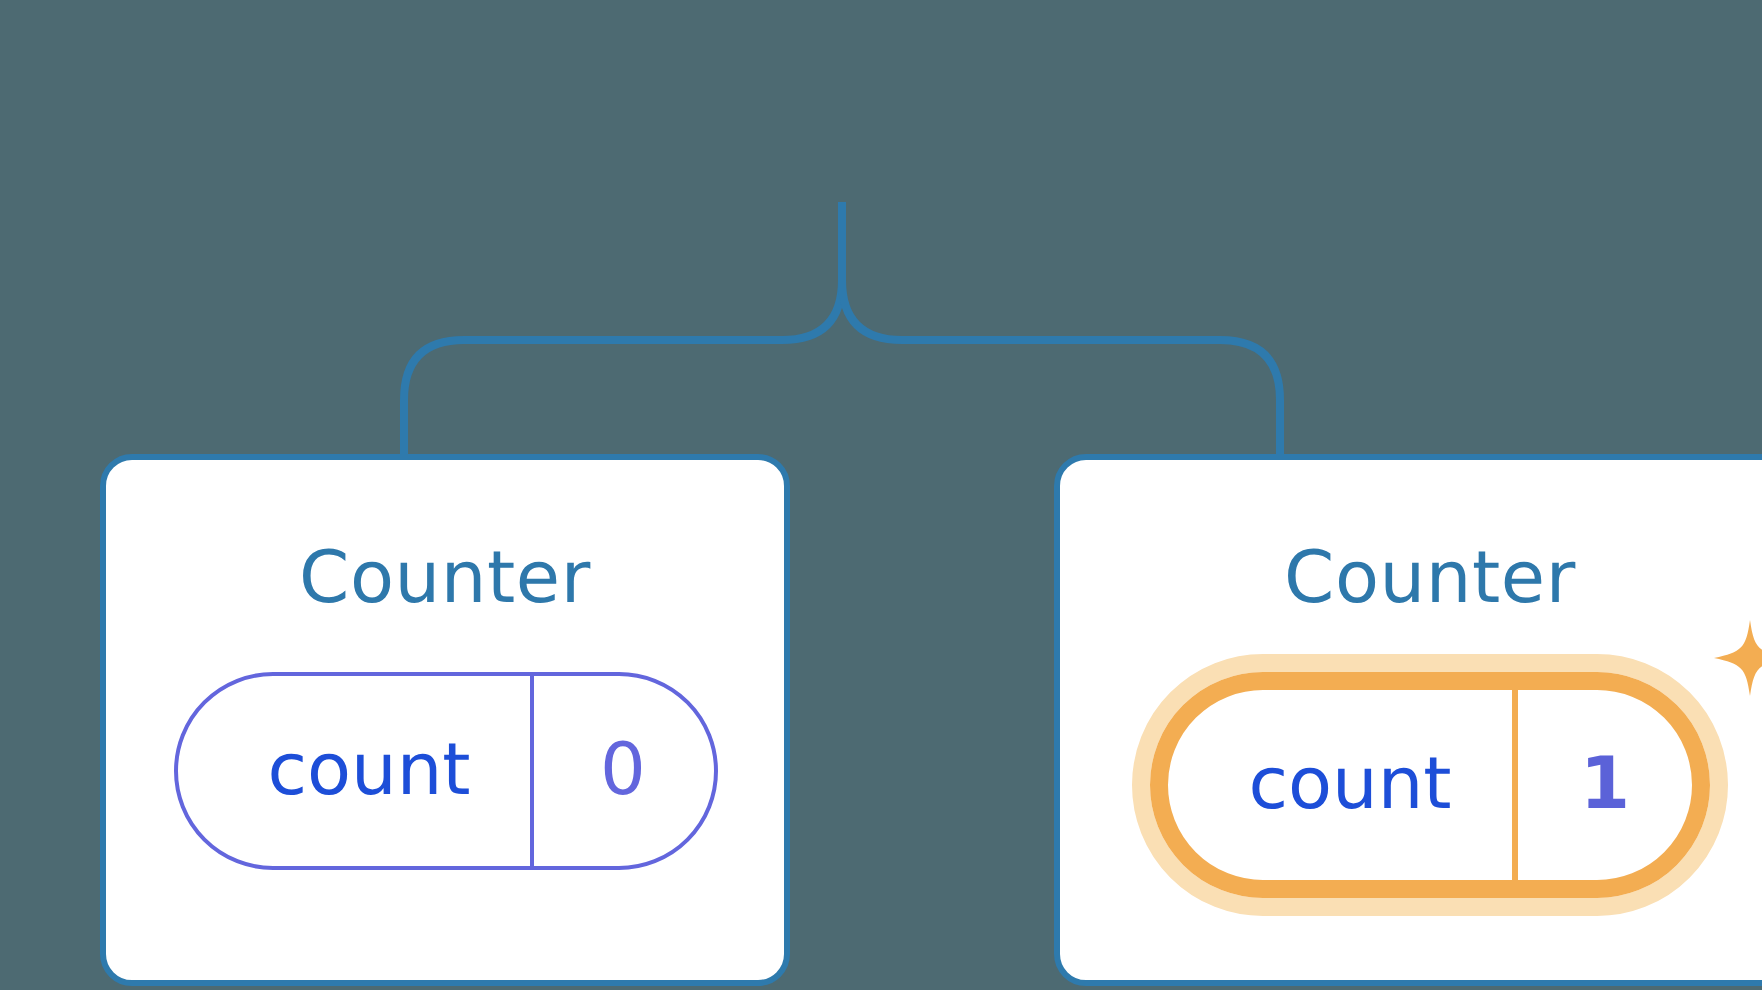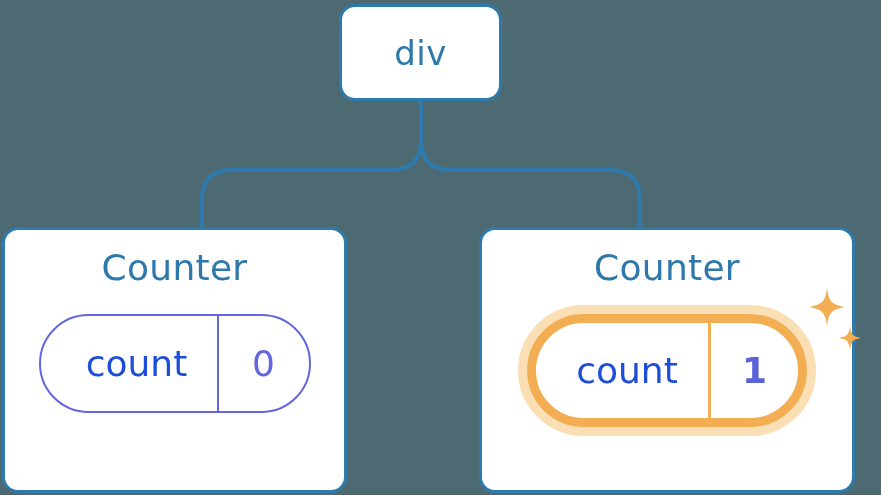--- a/index.html
+++ b/index.html
@@ -54,21 +54,22 @@
   #node-root .node-title {
     font-size: 34px;
     color: #2e78ab;
     letter-spacing: 0.5px;
     line-height: 1;
   }
 
   
   .counter-card {
     border-radius: 16px;
-    padding-top: 20px;
+    padding-top: 42px;
+    margin-left: 48px;
   }
   #node-counter-left {
     left: 2px;
     top: 227px;
     width: 345px;
     height: 266px;
   }
   #node-counter-right {
     left: 479px;
     top: 227px;
@@ -161,23 +162,20 @@
 <body>
 
 <div id="stage">
 
   <svg id="connectors" viewBox="0 0 881 495" xmlns="http://www.w3.org/2000/svg">
 
     <path d="M421,101 L421,140 Q421,170 391,170 L232,170 Q202,170 202,200 L202,228" fill="none" stroke="#2e7aad" stroke-width="4" stroke-linecap="butt"></path>
     <path d="M421,101 L421,140 Q421,170 451,170 L610,170 Q640,170 640,200 L640,228" fill="none" stroke="#2e7aad" stroke-width="4" stroke-linecap="butt"></path>
   </svg>
 
-  <div class="node" id="node-root">
-    <span class="node-title">div</span>
-  </div>
 
   <div class="node counter-card" id="node-counter-left">
     <span class="node-title">Counter</span>
 
     <div class="pill-wrap">
       <div class="pill">
         <div class="pill-key">count</div>
         <div class="pill-val">0</div>
       </div>
     </div>

